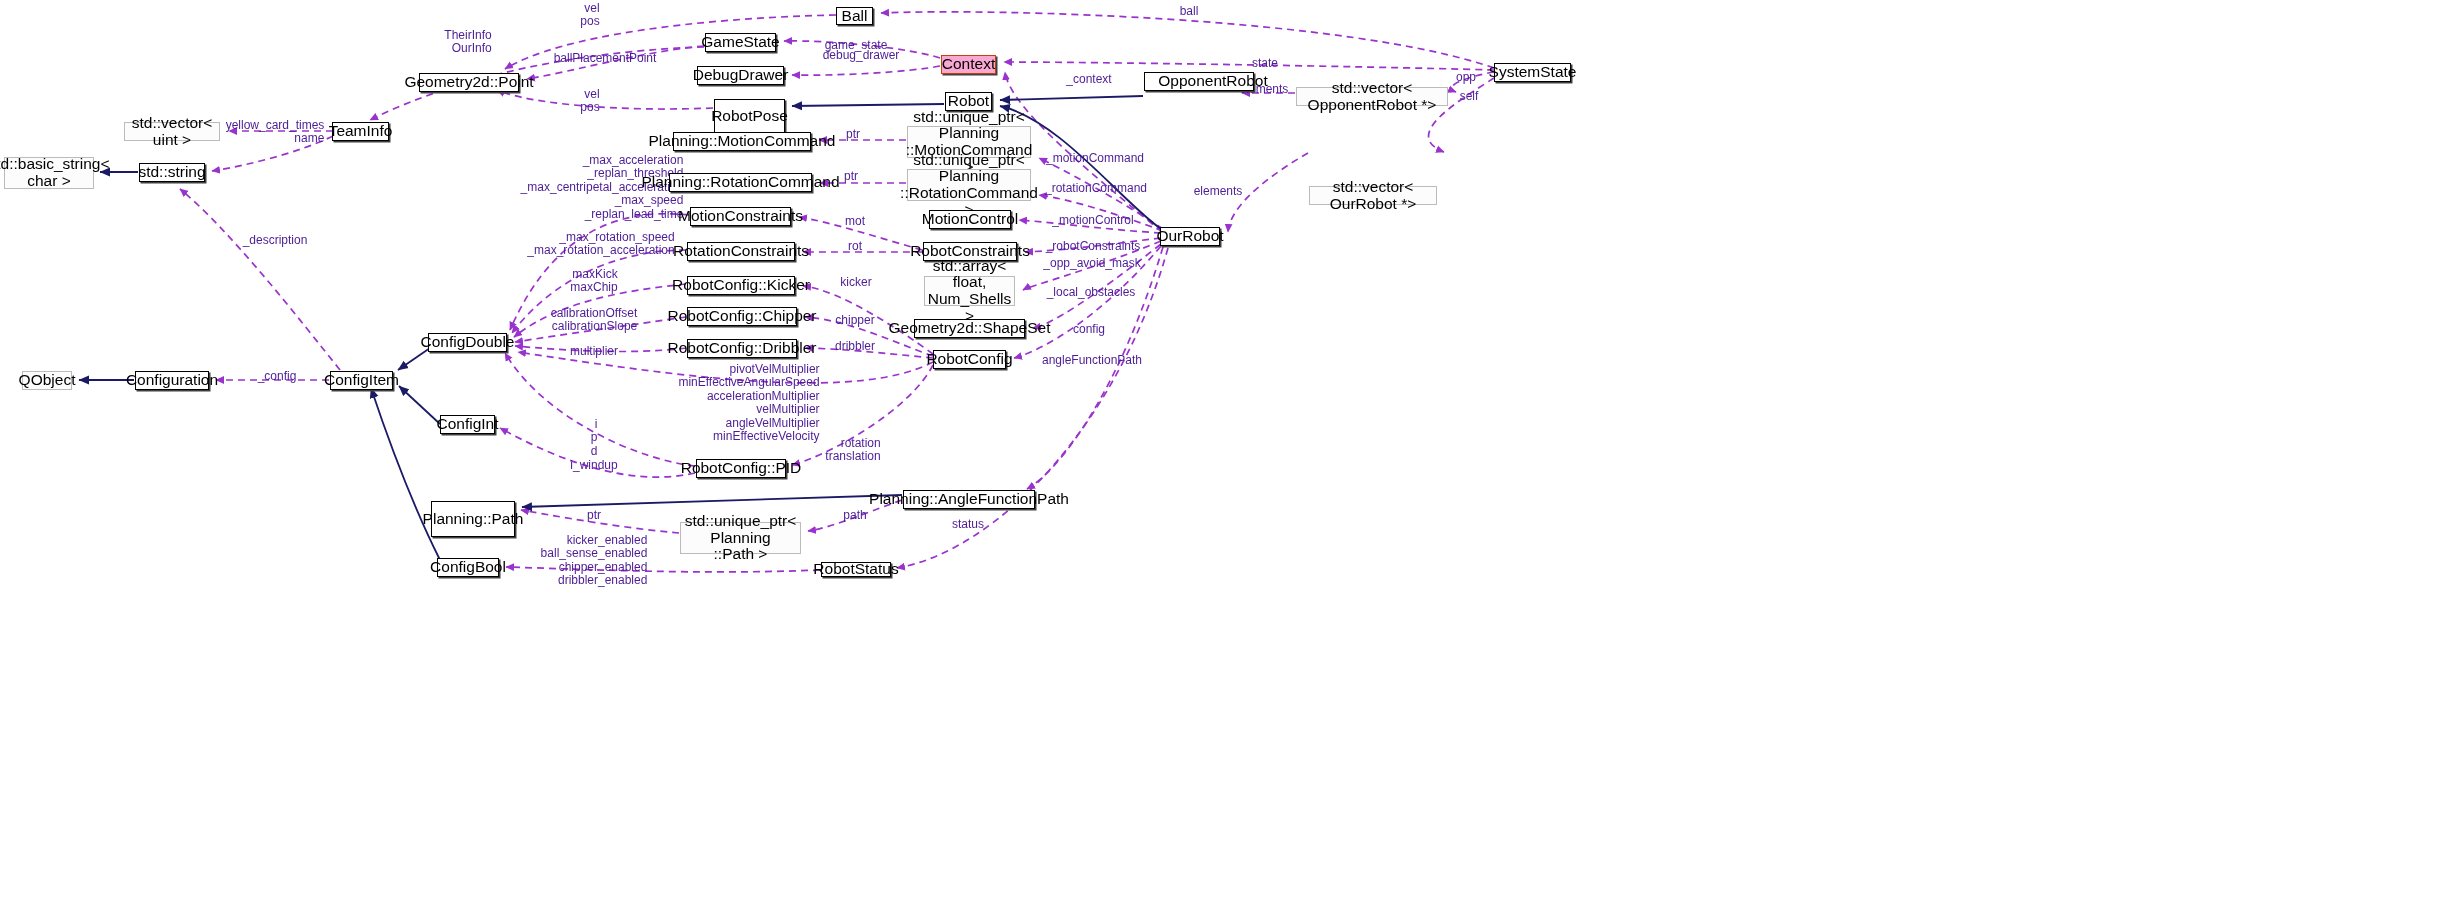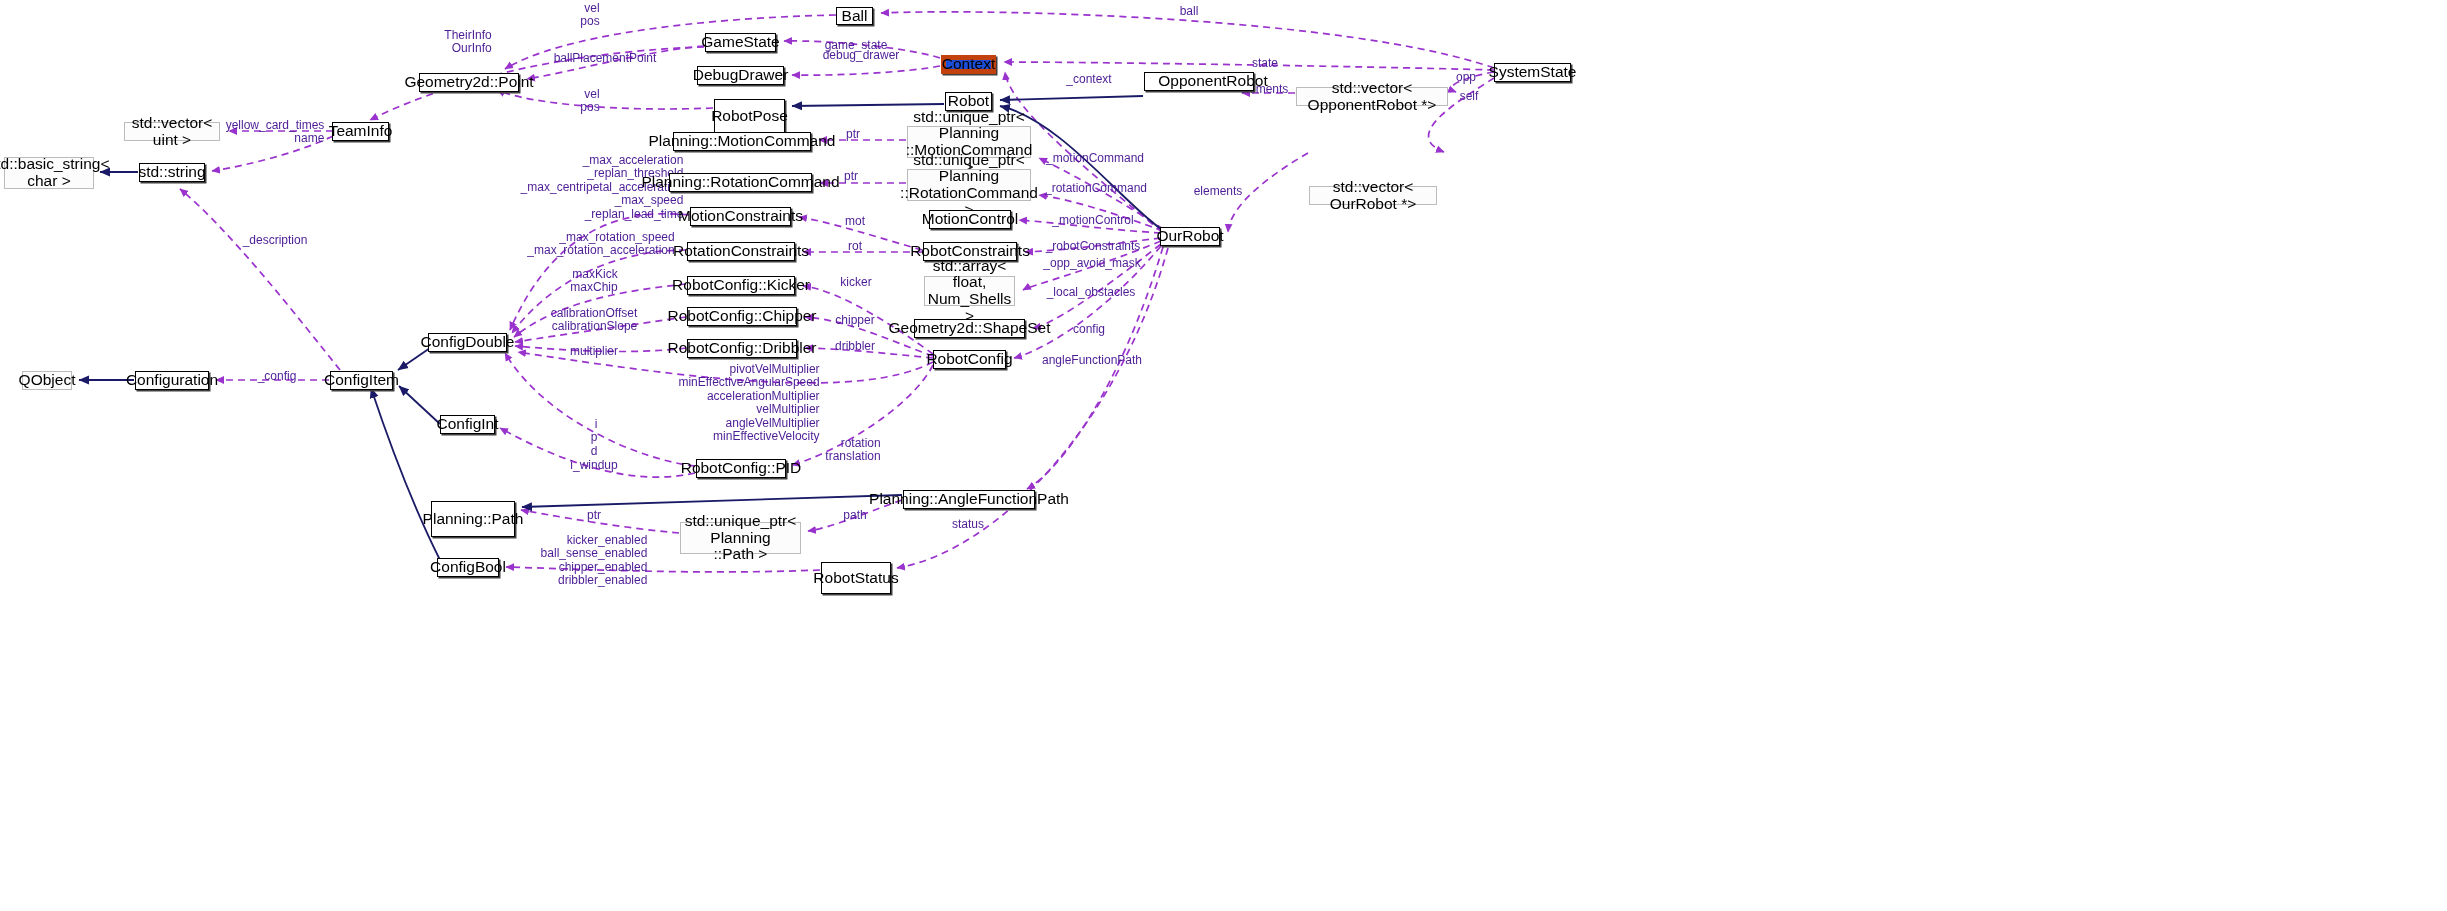--- a/index.html
+++ b/index.html
@@ -42,22 +42,22 @@
     box-shadow: 1.5px 1.5px 0 0 #404040;
   }
   
   .node.faint {
     border: 1px solid #bbbbbb;
     box-shadow: none;
     background: #fcfcfc;
   }
   
   .node.current {
-    background: #1d4ed8;
-    border: 5px solid #c2410c;
+    background: #f9a8d4;
+    border: 1px solid #c2410c;
     box-shadow: 1.5px 1.5px 0 0 #404040;
     text-align: right;
   }
   .edge-label {
     position: absolute;
     font-size: 12px;
     line-height: 1.12;
     color: #4c1d95;
     text-align: right;
     white-space: pre-line;
@@ -214,21 +214,21 @@
   <div class="node strong" style="left:669px; top:173px; width:143px; height:19px;">Planning::RotationCommand</div>
   <div class="node strong" style="left:690px; top:207px; width:101px; height:19px;">MotionConstraints</div>
   <div class="node strong" style="left:687px; top:242px; width:108px; height:19px;">RotationConstraints</div>
   <div class="node strong" style="left:687px; top:276px; width:108px; height:19px;">RobotConfig::Kicker</div>
   <div class="node strong" style="left:687px; top:307px; width:110px; height:19px;">RobotConfig::Chipper</div>
   <div class="node strong" style="left:687px; top:339px; width:110px; height:19px;">RobotConfig::Dribbler</div>
   <div class="node strong" style="left:696px; top:459px; width:90px;  height:19px;">RobotConfig::PID</div>
   <div class="node strong" style="left:431px; top:501px; width:84px;  height:36px;">Planning::Path</div>
   <div class="node faint" style="left:680px; top:522px; width:121px; height:32px;">std::unique_ptr&lt; Planning
 ::Path &gt;</div>
-  <div class="node strong" style="left:821px; top:562px; width:70px;  height:32px;">RobotStatus</div>
+  <div class="node strong" style="left:821px; top:562px; width:70px;  height:15px;">RobotStatus</div>
   <div class="node strong" style="left:903px; top:490px; width:132px; height:19px;">Planning::AngleFunctionPath</div>
   <div class="node current" style="left:941px; top:55px; width:55px;  height:19px;">Context</div>
   <div class="node strong" style="left:945px; top:92px;  width:47px;  height:19px;">Robot</div>
   <div class="node faint" style="left:907px; top:126px; width:124px; height:32px;">std::unique_ptr&lt; Planning
 ::MotionCommand &gt;</div>
   <div class="node faint" style="left:907px; top:169px; width:124px; height:32px;">std::unique_ptr&lt; Planning
 ::RotationCommand &gt;</div>
   <div class="node strong" style="left:929px; top:210px; width:82px;  height:19px;">MotionControl</div>
   <div class="node strong" style="left:923px; top:242px; width:94px;  height:19px;">RobotConstraints</div>
   <div class="node faint" style="left:924px; top:276px; width:91px;  height:30px;">std::array&lt; float,

